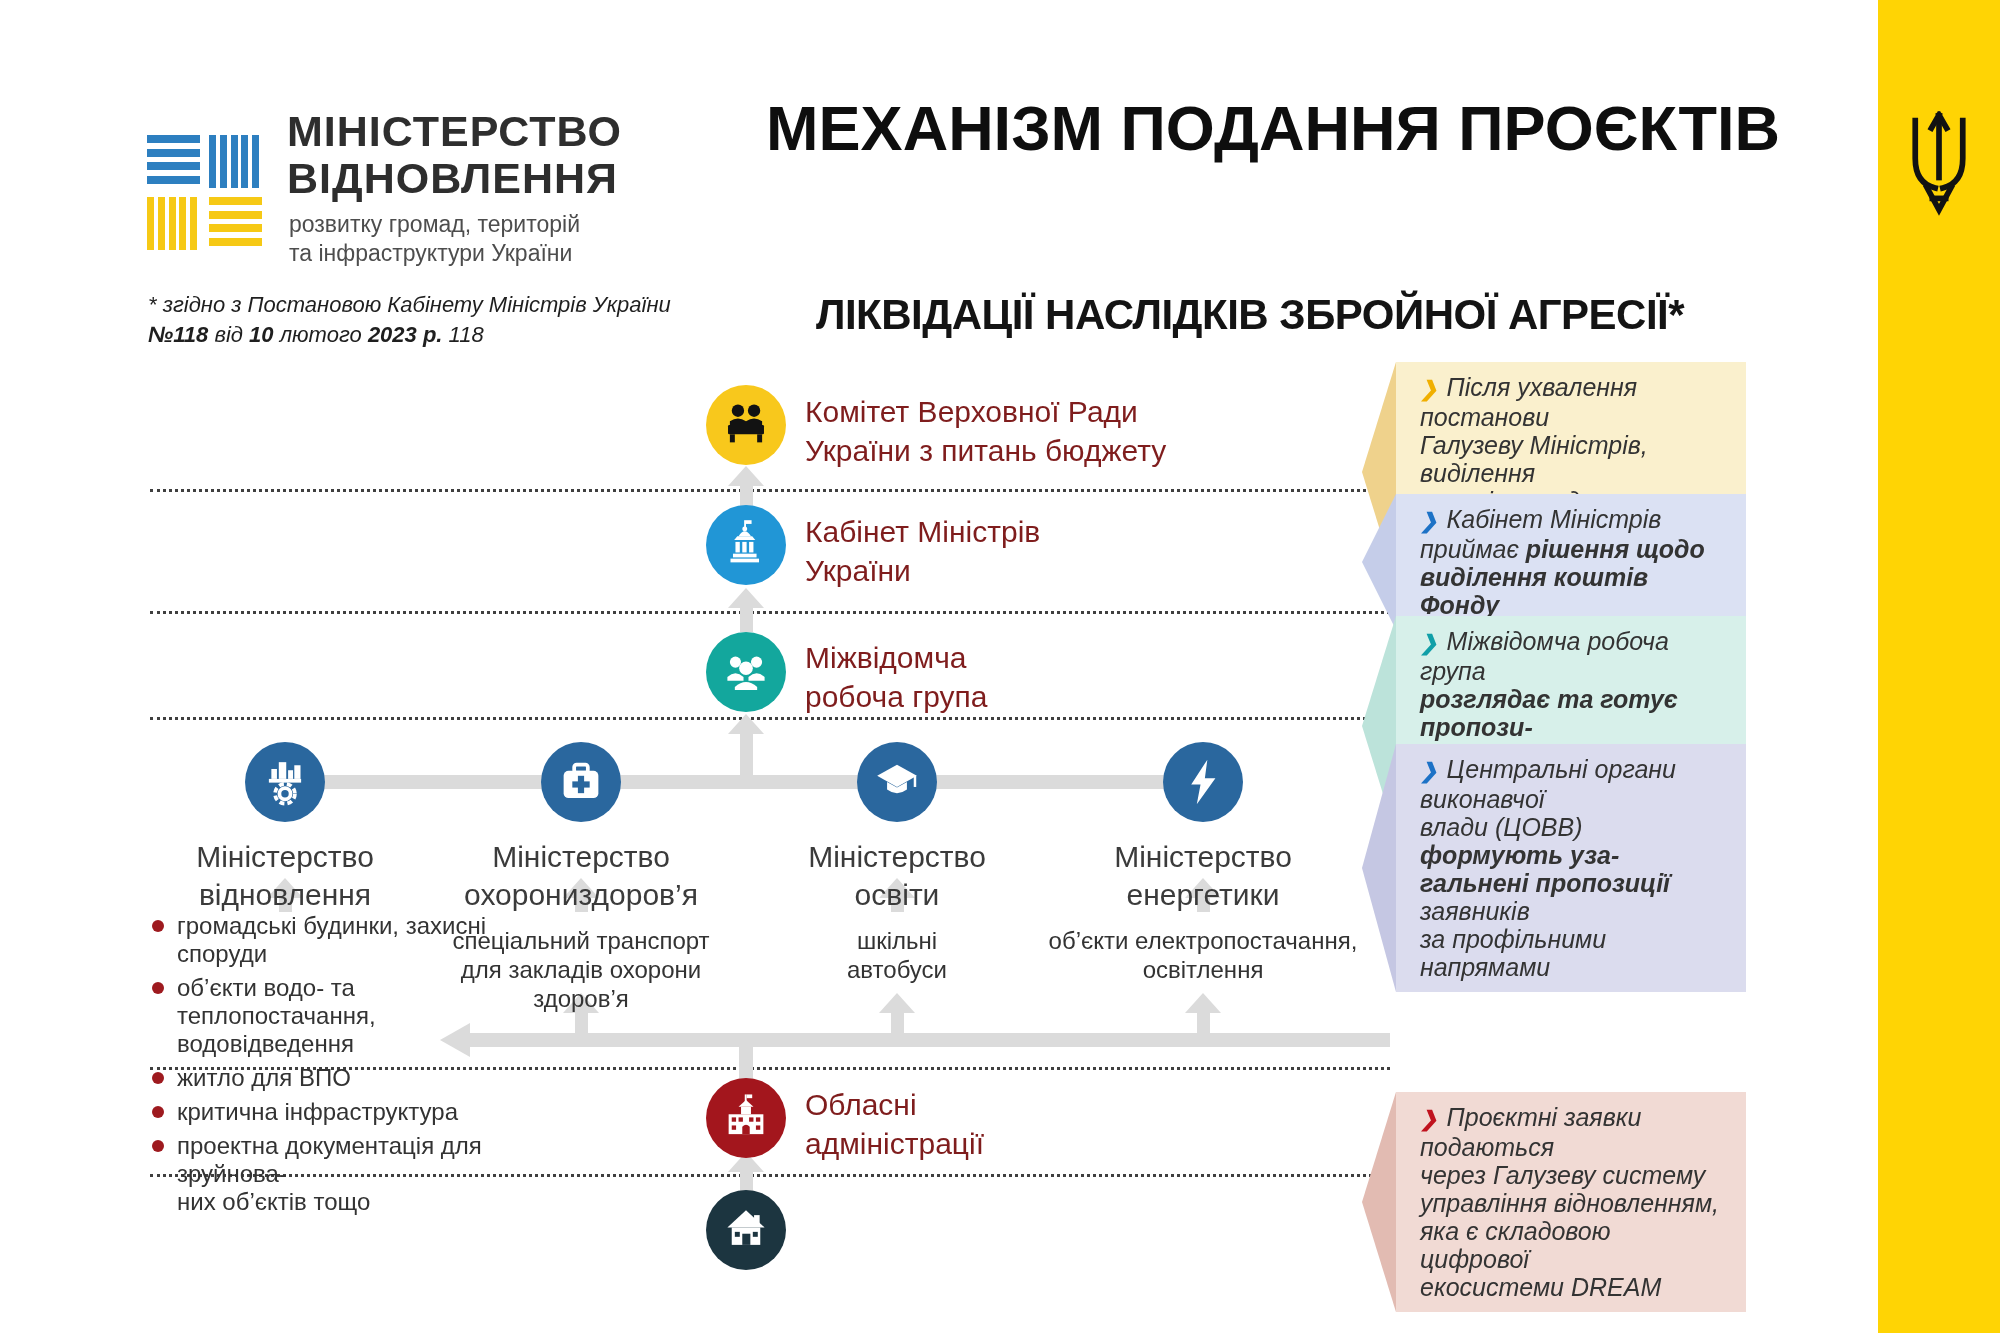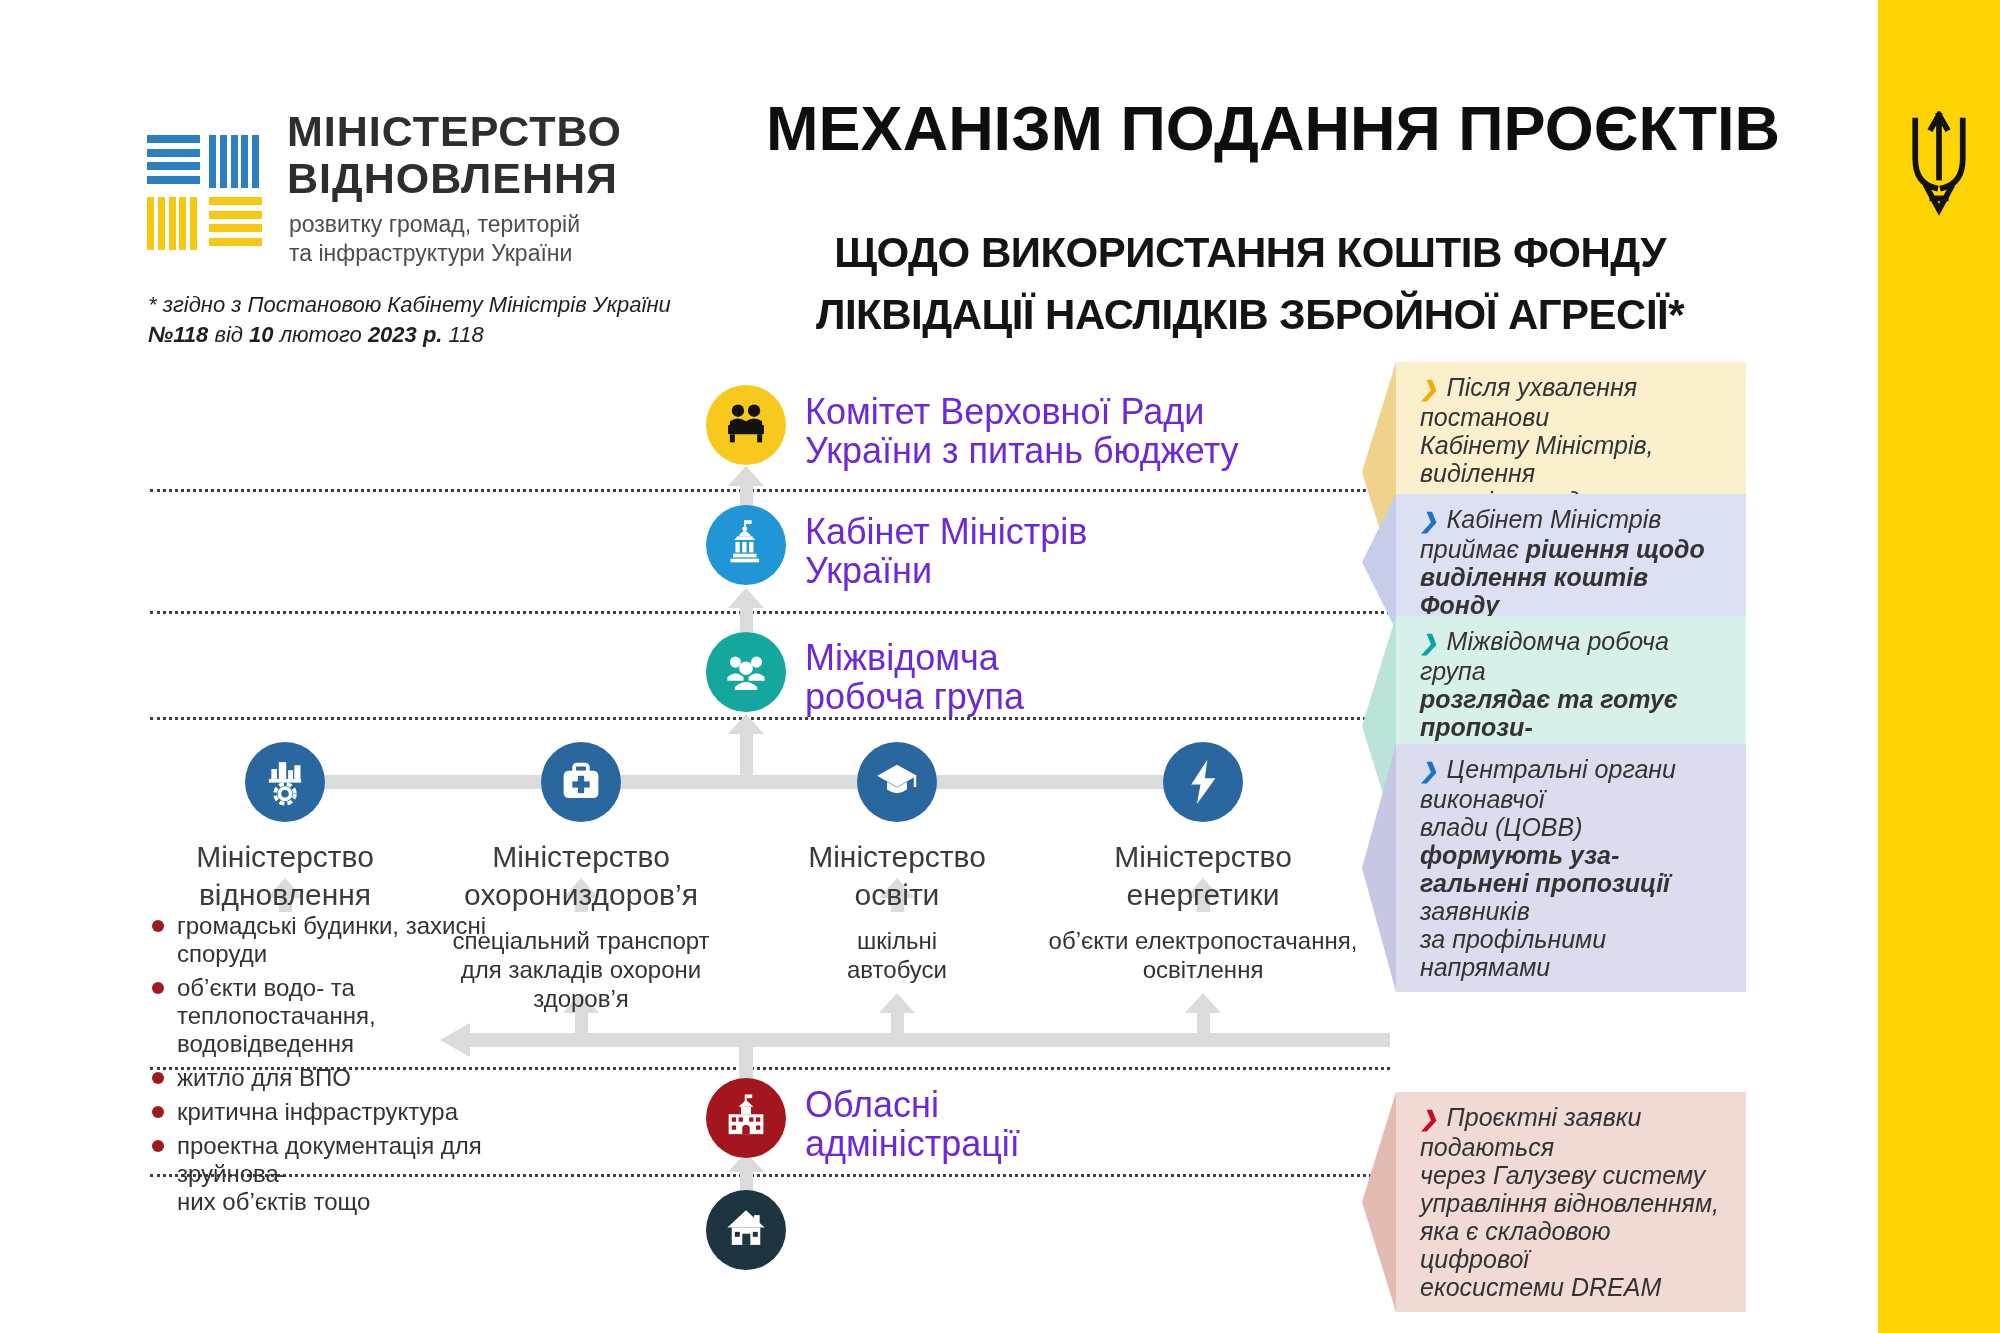--- a/index.html
+++ b/index.html
@@ -37,21 +37,21 @@
   .arrow-up .ah{width:0;height:0;border-left:18px solid transparent;border-right:18px solid transparent;
                 border-bottom:20px solid #DBDBDB;}
   .arrow-up .as{width:13px;flex:1;background:#DBDBDB;}
   .arrow-left-head{position:absolute;width:0;height:0;border-top:17px solid transparent;
                    border-bottom:17px solid transparent;border-right:30px solid #DBDBDB;z-index:2;}
 
   
   .node{position:absolute;width:80px;height:80px;border-radius:50%;z-index:3;
         display:flex;align-items:center;justify-content:center;}
   .node svg{width:62px;height:62px;}
-  .nlabel{position:absolute;font-size:36px;line-height:39px;color:#6d28d9;z-index:3;}
+  .nlabel{position:absolute;font-size:30px;line-height:39px;color:#7f1d1d;z-index:3;}
 
   
   .mlabel{position:absolute;width:340px;text-align:center;font-size:30px;line-height:38px;color:#3b3b3b;z-index:3;}
   .mdesc{position:absolute;width:360px;text-align:center;font-size:24px;line-height:29px;color:#333;z-index:2;}
   .bullets{position:absolute;left:152px;top:912px;width:390px;font-size:24px;line-height:28px;color:#333;z-index:2;}
   .bullet{position:relative;padding-left:25px;margin-bottom:6px;}
   .bullet::before{content:"";position:absolute;left:0;top:8px;width:12px;height:12px;border-radius:50%;background:#9E1A1F;}
 
   
   .callout{position:absolute;left:1396px;width:306px;z-index:2;
@@ -80,21 +80,21 @@
     <span>розвитку громад, територій</span><br>
     <span>та інфраструктури України</span>
   </div>
   <div class="footnote">
     <span>* згідно з Постановою Кабінету Міністрів України</span><br>
     <span class="b">№118</span><span> від </span><span class="b">10</span><span> лютого </span><span class="b">2023 р.</span><span> 118</span>
   </div>
 
   <div class="title">МЕХАНІЗМ ПОДАННЯ ПРОЄКТІВ</div>
   <div class="subtitle">
-    <span>ЩОДО ВИКОРИСТАННЯ КОШТІВ ФОНДУ</span><br>
+    <br>
     <span>ЛІКВІДАЦІЇ НАСЛІДКІВ ЗБРОЙНОЇ АГРЕСІЇ*</span>
   </div>
 
   <div class="yellow-band"></div>
   <svg class="trident" viewBox="0 0 80 120" fill="none" stroke="#121212" stroke-width="6" stroke-linecap="square">
     <path d="M40 10 V70"></path>
     <path d="M40 4 L32 18 M40 4 L48 18"></path>
     <path d="M15 10 V50 Q15 76 36 81"></path>
     <path d="M65 10 V50 Q65 76 44 81"></path>
     <path d="M27 80 L40 104 L53 80"></path>
@@ -295,21 +295,21 @@
       <rect x="27" y="46" width="46" height="28"></rect>
       <rect x="44" y="56" width="13" height="18" fill="#1C3540"></rect>
       <rect x="32" y="53" width="8" height="8" fill="#1C3540"></rect>
         <rect x="61" y="53" width="8" height="8" fill="#1C3540"></rect>
     </svg>
   </div>
 
   <div class="callout" style="top:362px;background:#FAF0CD">
     <div class="tip" style="background:#EFD28C"></div>
     <span class="chev" style="color:#F0AF00">❯</span><span>Після ухвалення постанови</span><br>
-    <span>Кабінету Міністрів, виділення</span><br>
+    <span>Галузеву Міністрів, виділення</span><br>
     <span>коштів погоджується Бюджет-</span><br>
     <span>ним комітетом ВРУ</span>
   </div>
 
   <div class="callout" style="top:494px;background:#DBE1F3">
     <div class="tip" style="background:#C5CDE9"></div>
     <span class="chev" style="color:#1D72C6">❯</span><span>Кабінет Міністрів</span><br>
     <span>приймає </span><span class="b">рішення щодо</span><br>
     <span class="b">виділення коштів Фонду</span>
   </div>

